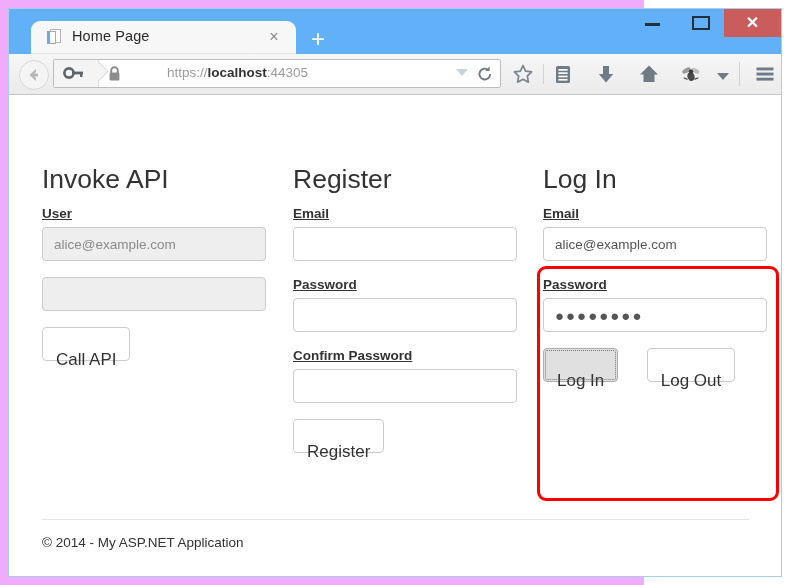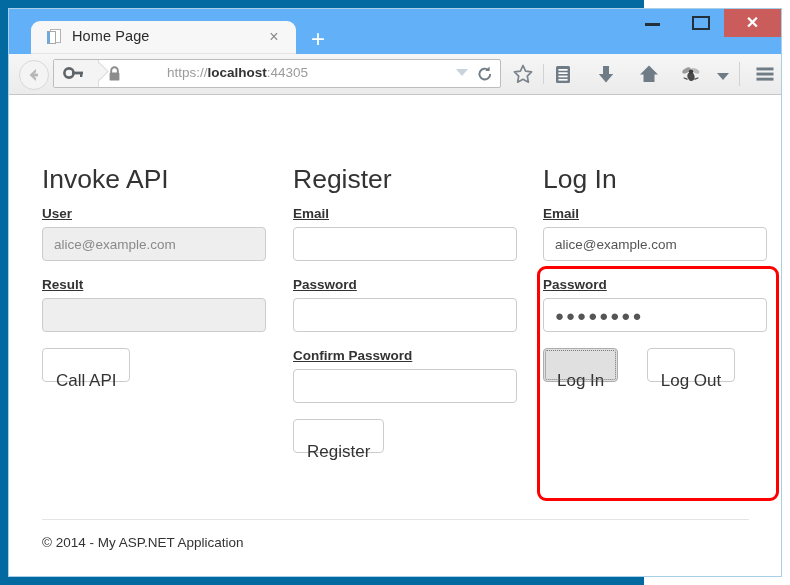--- a/index.html
+++ b/index.html
@@ -12,21 +12,21 @@
     height: 585px;
     font-family: "Liberation Sans", sans-serif;
     overflow: hidden;
   }
 
   
   #window-frame {
     position: absolute;
     left: 0; top: 0;
     width: 644px; height: 585px;
-    background: #0369a1;
+    background: #f0abfc;
     box-sizing: border-box;
   }
   #window-inner {
     position: absolute;
     left: 8px; top: 8px;
     width: 774px; height: 569px;
     background: #f3f3f2;
     border: 1px solid #a8cfe8;
     box-sizing: border-box;
     overflow: hidden;
@@ -453,21 +453,20 @@
       </div>
     </div>
 
     <div id="page">
 
 
       <div class="column" id="col-invoke">
         <h2 class="col-heading">Invoke API</h2>
         <label class="field-label">User</label>
         <input class="form-input disabled" id="user-input" type="text" disabled="" value="alice@example.com" style="">
-        <label class="field-label">Result</label>
         <input class="form-input disabled" id="result-input" type="text" disabled="" value="" style="">
         <button class="btn">Call API</button>
       </div>
 
       <div class="column" id="col-register">
         <h2 class="col-heading">Register</h2>
         <label class="field-label">Email</label>
         <input class="form-input" type="text" value="" style="">
         <label class="field-label">Password</label>
         <input class="form-input" type="password" value="" style="">

